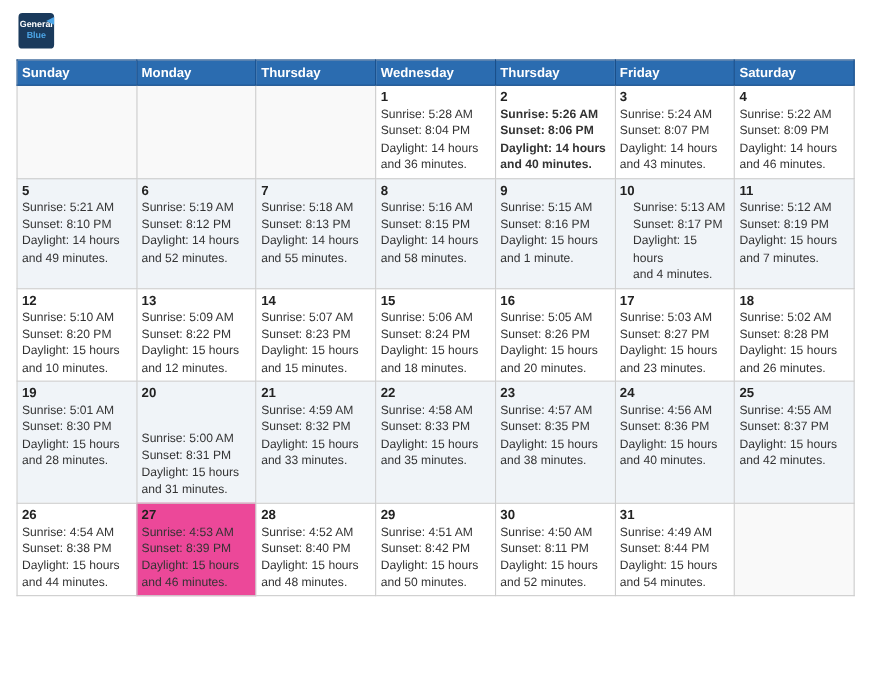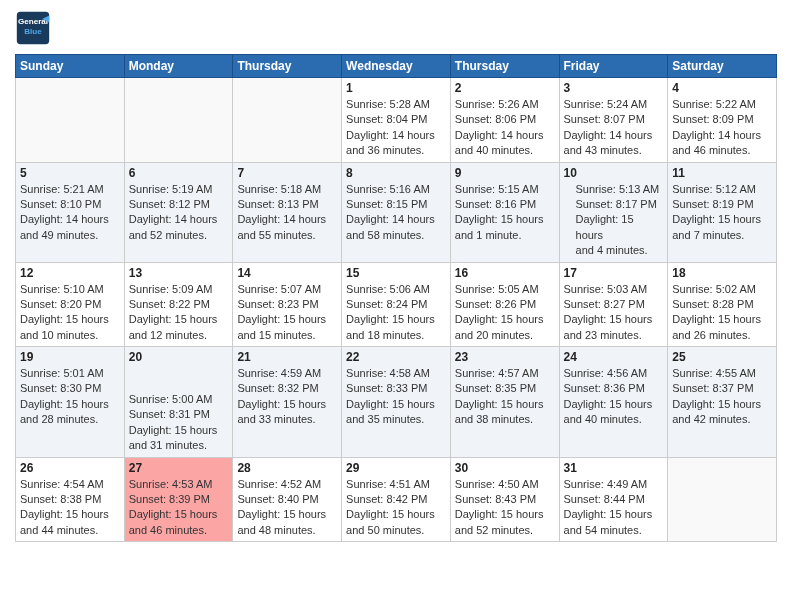--- a/index.html
+++ b/index.html
@@ -137,21 +137,21 @@
           <td class="empty-cell" style="background: rgb(249, 249, 249);"></td>
           <td style="background: rgb(255, 255, 255);">
             <span class="day-num">1</span>
             <div class="day-info" style="white-space: pre-line;">Sunrise: 5:28 AM
 Sunset: 8:04 PM
 Daylight: 14 hours
 and 36 minutes.</div>
           </td>
           <td style="background: rgb(255, 255, 255);">
             <span class="day-num">2</span>
-            <div class="day-info" style="white-space: pre-line;">Sunrise: 5:26 AM
+            <div class="day-info" style="white-space: pre-line; font-weight: bold;">Sunrise: 5:26 AM
 Sunset: 8:06 PM
 Daylight: 14 hours
 and 40 minutes.</div>
           </td>
           <td style="background: rgb(255, 255, 255);">
             <span class="day-num">3</span>
             <div class="day-info" style="white-space: pre-line;">Sunrise: 5:24 AM
 Sunset: 8:07 PM
 Daylight: 14 hours
 and 43 minutes.</div>
@@ -318,21 +318,21 @@
           </td>
         </tr>
         <tr>
           <td style="background: rgb(255, 255, 255);">
             <span class="day-num">26</span>
             <div class="day-info" style="white-space: pre-line;">Sunrise: 4:54 AM
 Sunset: 8:38 PM
 Daylight: 15 hours
 and 44 minutes.</div>
           </td>
-          <td style="background: #fca5a5;">
+          <td style="background: #ec4899;">
             <span class="day-num">27</span>
             <div class="day-info" style="white-space: pre-line;">Sunrise: 4:53 AM
 Sunset: 8:39 PM
 Daylight: 15 hours
 and 46 minutes.</div>
           </td>
           <td style="background: rgb(255, 255, 255);">
             <span class="day-num">28</span>
             <div class="day-info" style="white-space: pre-line;">Sunrise: 4:52 AM
 Sunset: 8:40 PM
@@ -342,21 +342,21 @@
           <td style="background: rgb(255, 255, 255);">
             <span class="day-num">29</span>
             <div class="day-info" style="white-space: pre-line;">Sunrise: 4:51 AM
 Sunset: 8:42 PM
 Daylight: 15 hours
 and 50 minutes.</div>
           </td>
           <td style="background: rgb(255, 255, 255);">
             <span class="day-num">30</span>
             <div class="day-info" style="white-space: pre-line;">Sunrise: 4:50 AM
-Sunset: 8:43 PM
+Sunset: 8:11 PM
 Daylight: 15 hours
 and 52 minutes.</div>
           </td>
           <td style="background: rgb(255, 255, 255);">
             <span class="day-num">31</span>
             <div class="day-info" style="white-space: pre-line;">Sunrise: 4:49 AM
 Sunset: 8:44 PM
 Daylight: 15 hours
 and 54 minutes.</div>
           </td>

